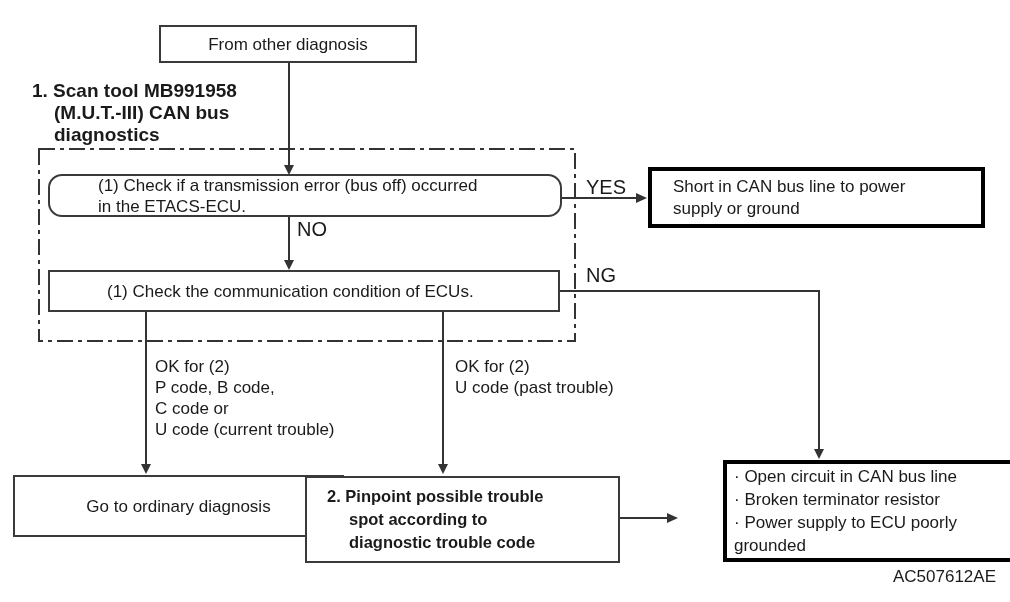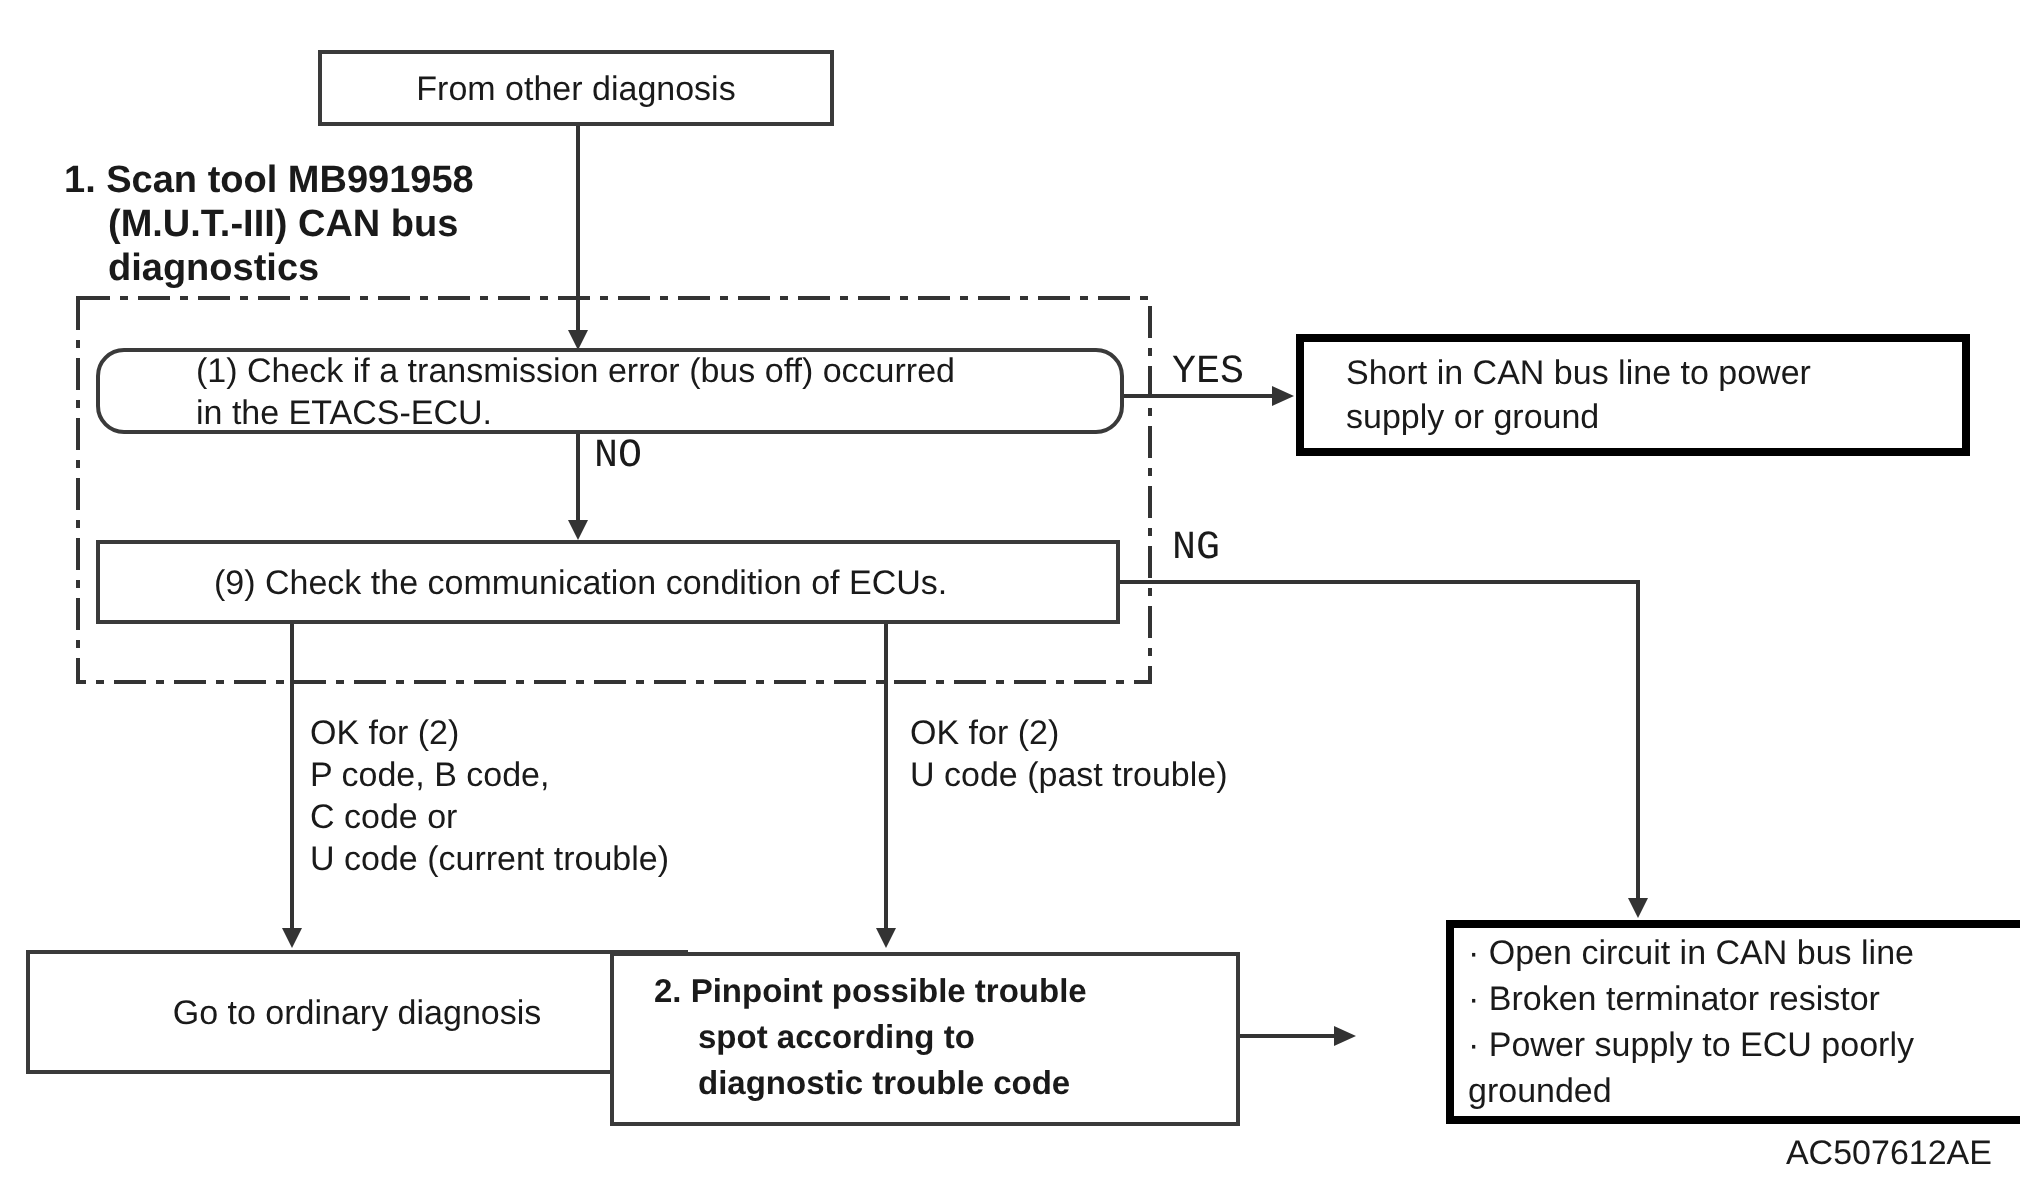--- a/index.html
+++ b/index.html
@@ -13,21 +13,21 @@
     position:absolute;background:#fff;border:2px solid #3a3a3a;
     display:flex;flex-direction:column;justify-content:center;
     font-size:17px;line-height:21px;white-space:pre-line;
   }
   .node.center{align-items:center;text-align:right;}
   .node.thick{border:4px solid #000;}
   .node.bold{font-weight:bold;}
   .lbl{
     position:absolute;font-size:17px;line-height:21px;white-space:pre-line;
   }
-  .edge-lbl{font-size:20px;line-height:22px;font-family:Liberation Mono, monospace;}
+  .edge-lbl{font-size:20px;line-height:22px;}
   .hang{padding-left:22px;text-indent:-22px;}
   
   #n-start{left:159px;top:25px;width:258px;height:38px;}
   #n-check1{left:48px;top:174px;width:514px;height:43px;padding-left:48px;border-radius:14px;}
   #n-check2{left:48px;top:270px;width:512px;height:42px;padding-left:57px;}
   #n-short{left:648px;top:167px;width:337px;height:61px;padding-left:21px;line-height:22px;}
   #n-ordinary{left:13px;top:475px;width:331px;height:62px;}
   #n-pinpoint{left:305px;top:476px;width:315px;height:87px;padding-left:42px;text-indent:-22px;
               font-size:16.5px;line-height:23px;}
   #n-causes{left:723px;top:460px;width:302px;height:102px;padding-left:7px;line-height:23px;}
@@ -90,21 +90,21 @@
 
   <div class="lbl hang" id="l-section1">1. Scan tool MB991958
 (M.U.T.-III) CAN bus
 diagnostics</div>
 
   <div class="node" id="n-check1">(1) Check if a transmission error (bus off) occurred
 in the ETACS-ECU.</div>
 
   <div class="lbl edge-lbl" id="l-no">NO</div>
 
-  <div class="node" id="n-check2">(9) Check the communication condition of ECUs.</div>
+  <div class="node" id="n-check2">(1) Check the communication condition of ECUs.</div>
 
   <div class="lbl edge-lbl" id="l-yes">YES</div>
 
   <div class="node thick" id="n-short">Short in CAN bus line to power
 supply or ground</div>
 
   <div class="lbl edge-lbl" id="l-ng">NG</div>
 
   <div class="lbl" id="l-ok-current">OK for (2)
 P code, B code,

